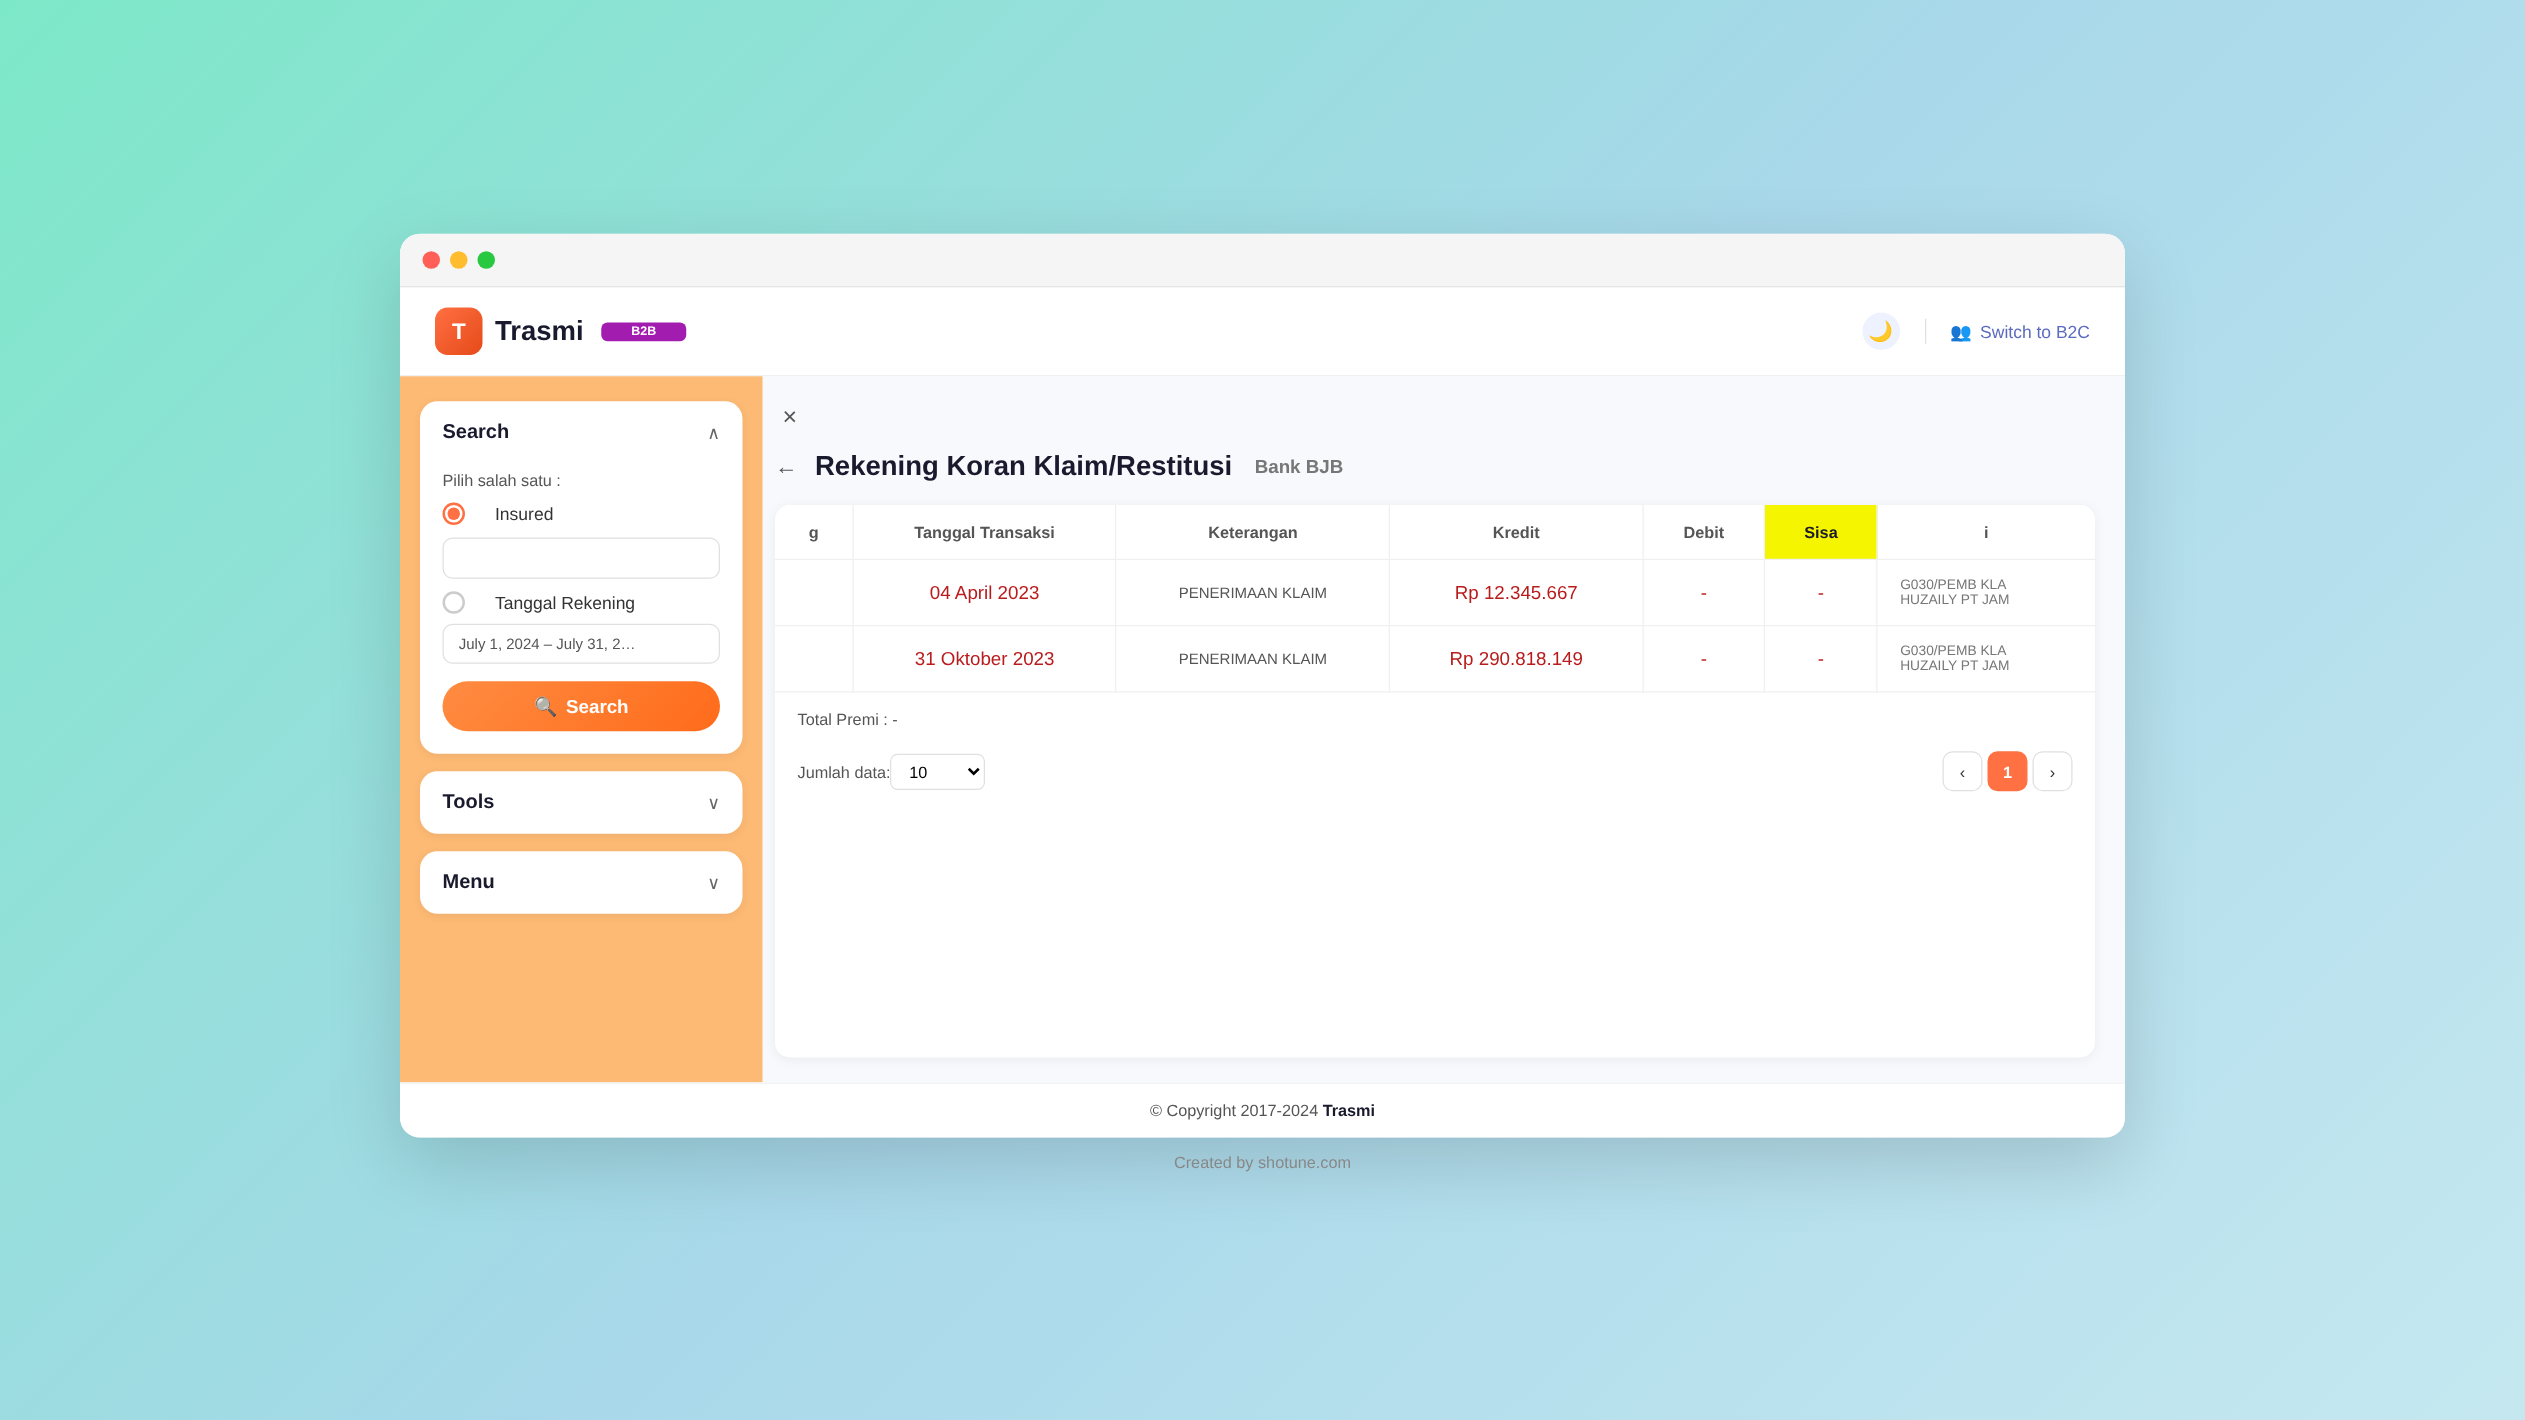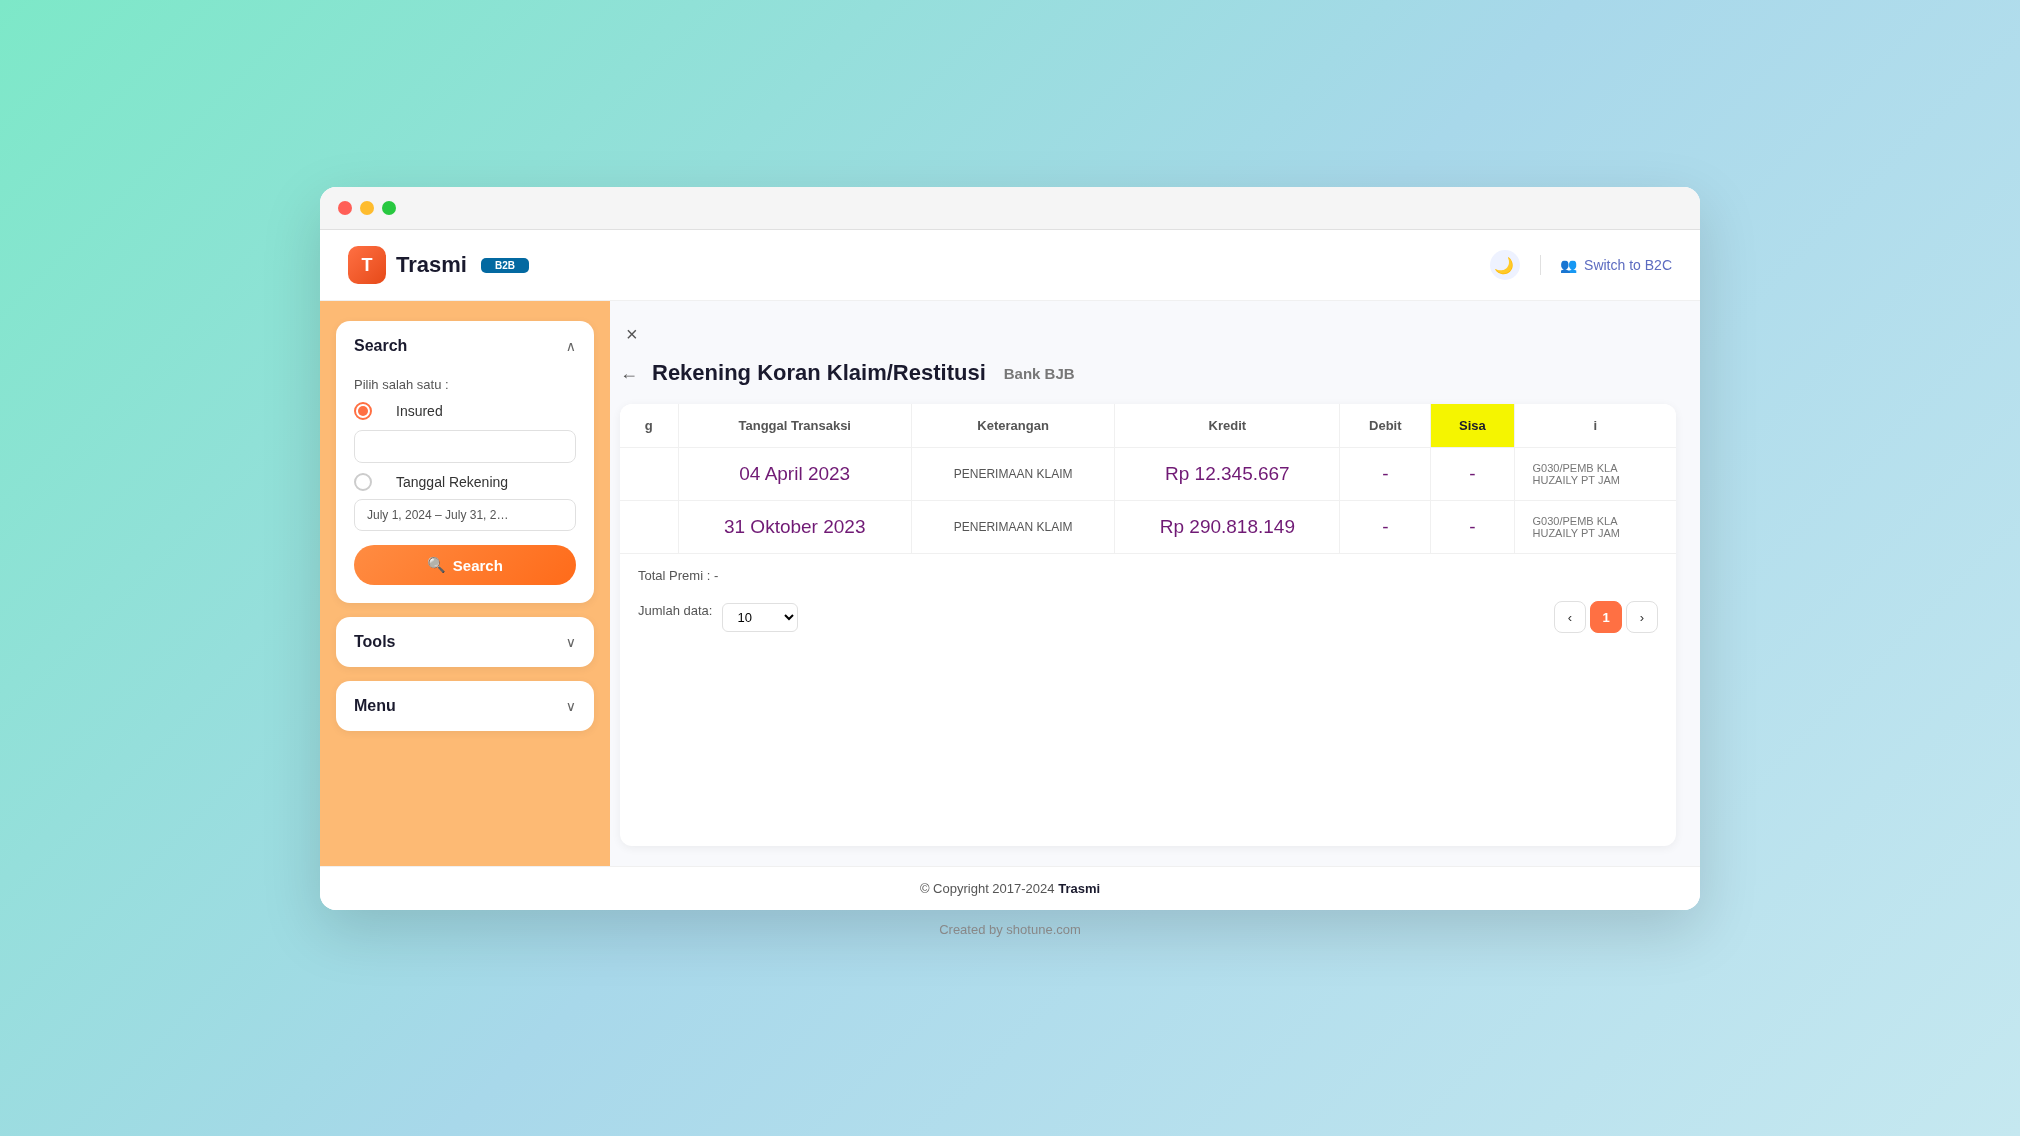--- a/index.html
+++ b/index.html
@@ -60,25 +60,25 @@
       width: 38px; height: 38px;
       background: linear-gradient(135deg, #ff7043, #e64a19);
       border-radius: 10px;
       display: flex; align-items: center; justify-content: center;
       color: white; font-weight: bold; font-size: 18px;
     }
     .brand-name {
       font-size: 22px; font-weight: 700; color: #1a1a2e;
     }
     .b2b-badge {
-      background: #0369a1;
+      background: #a21caf;
       color: white;
       font-size: 10px;
       font-weight: 700;
-      padding: 2px 14px;
+      padding: 2px 24px;
       border-radius: 5px;
       margin-left: 4px;
     }
     .navbar-right {
       display: flex;
       align-items: center;
       gap: 20px;
     }
     .theme-icon {
       width: 30px; height: 30px;
@@ -247,21 +247,21 @@
       border-bottom: 1px solid #f0f0f0;
       border-right: 1px solid #f0f0f0;
     }
     th.sisa-col {
       background: #f5f500;
       color: #1a1a2e;
     }
     th:last-child { border-right: none; }
     td {
       padding: 14px 18px;
-      font-size: 19px; color: #701a75;
+      font-size: 15px; color: #b91c1c;
       border-bottom: 1px solid #f0f0f0;
       border-right: 1px solid #f0f0f0;
       text-align: center;
       vertical-align: middle;
     }
     td:last-child { border-right: none; }
     td.keterangan-col { color: #555; font-size: 12px; margin-left: 14px; }
     td.note-col { font-size: 11px; color: #777; text-align: left; }
     .table-footer {
       display: flex;
@@ -445,21 +445,21 @@
     </tr>
               </tbody>
           </table>
           <div class="table-footer">
             <span class="total-premi">
               <span>Total Premi :</span>
               <span>-</span>
             </span>
           </div>
           <div class="jumlah-row">
-            <div style="display:flex;align-items:flex-start;gap:10px;">
+            <div style="display:flex;align-items:center;">
               <span class="jumlah-label">Jumlah data:</span>
               <select class="jumlah-select">
                 <option>10</option>
                 <option>25</option>
                 <option>50</option>
                 <option>100</option>
               </select>
             </div>
             <div class="pagination">
               <button class="page-btn">‹</button>

